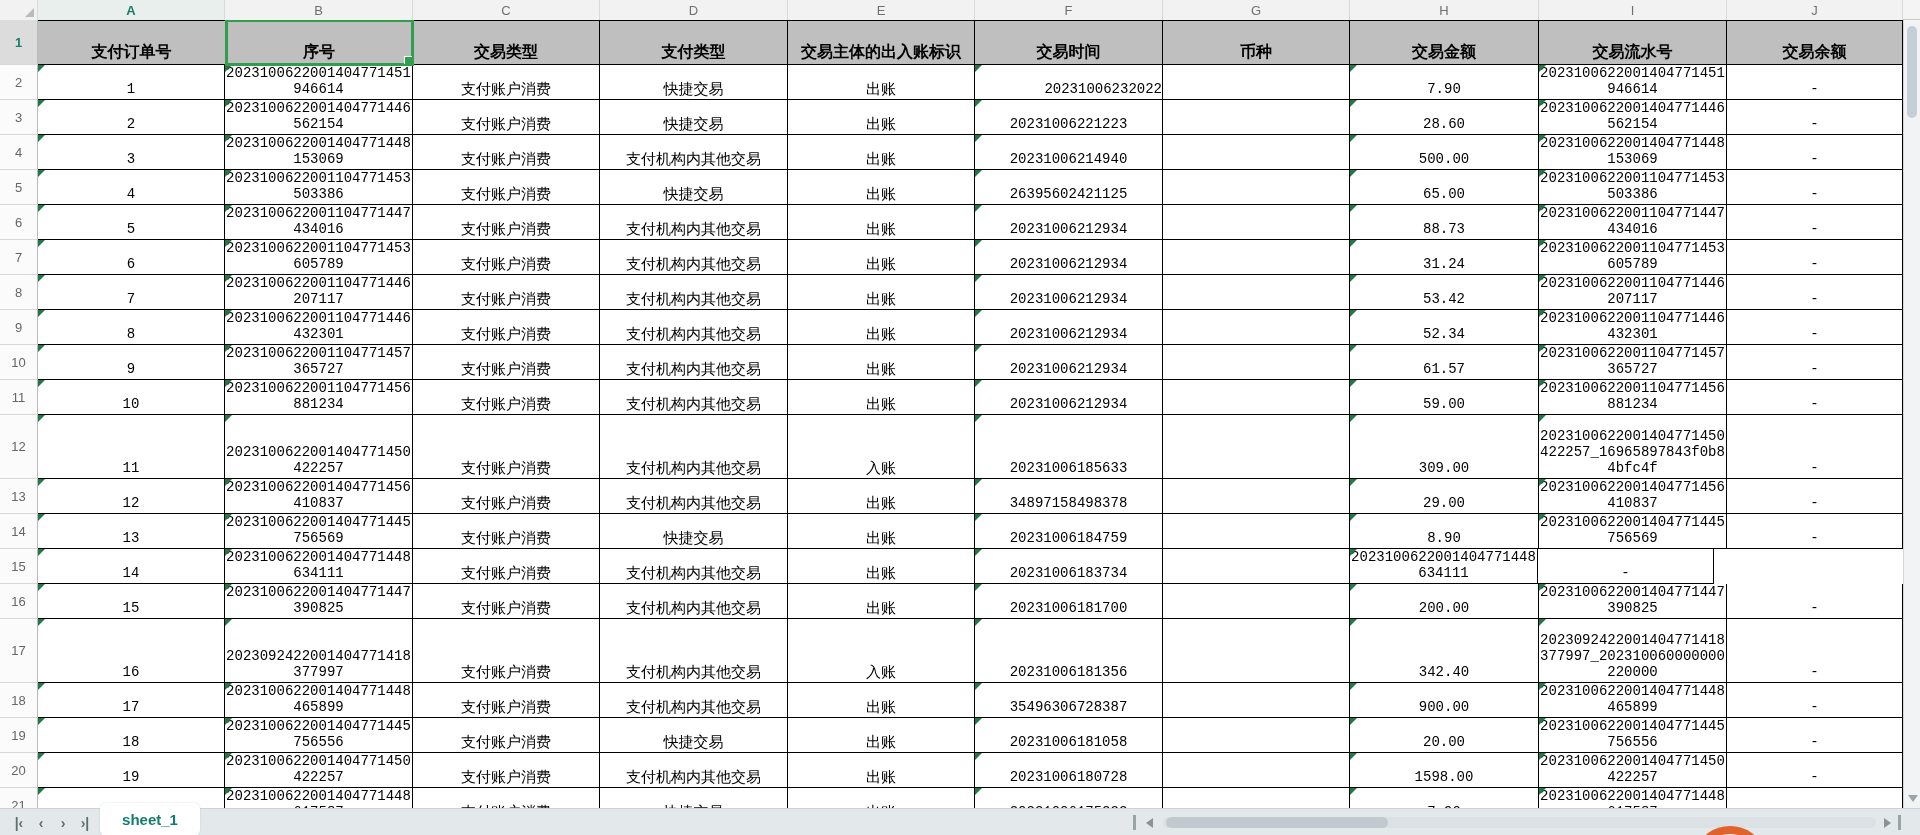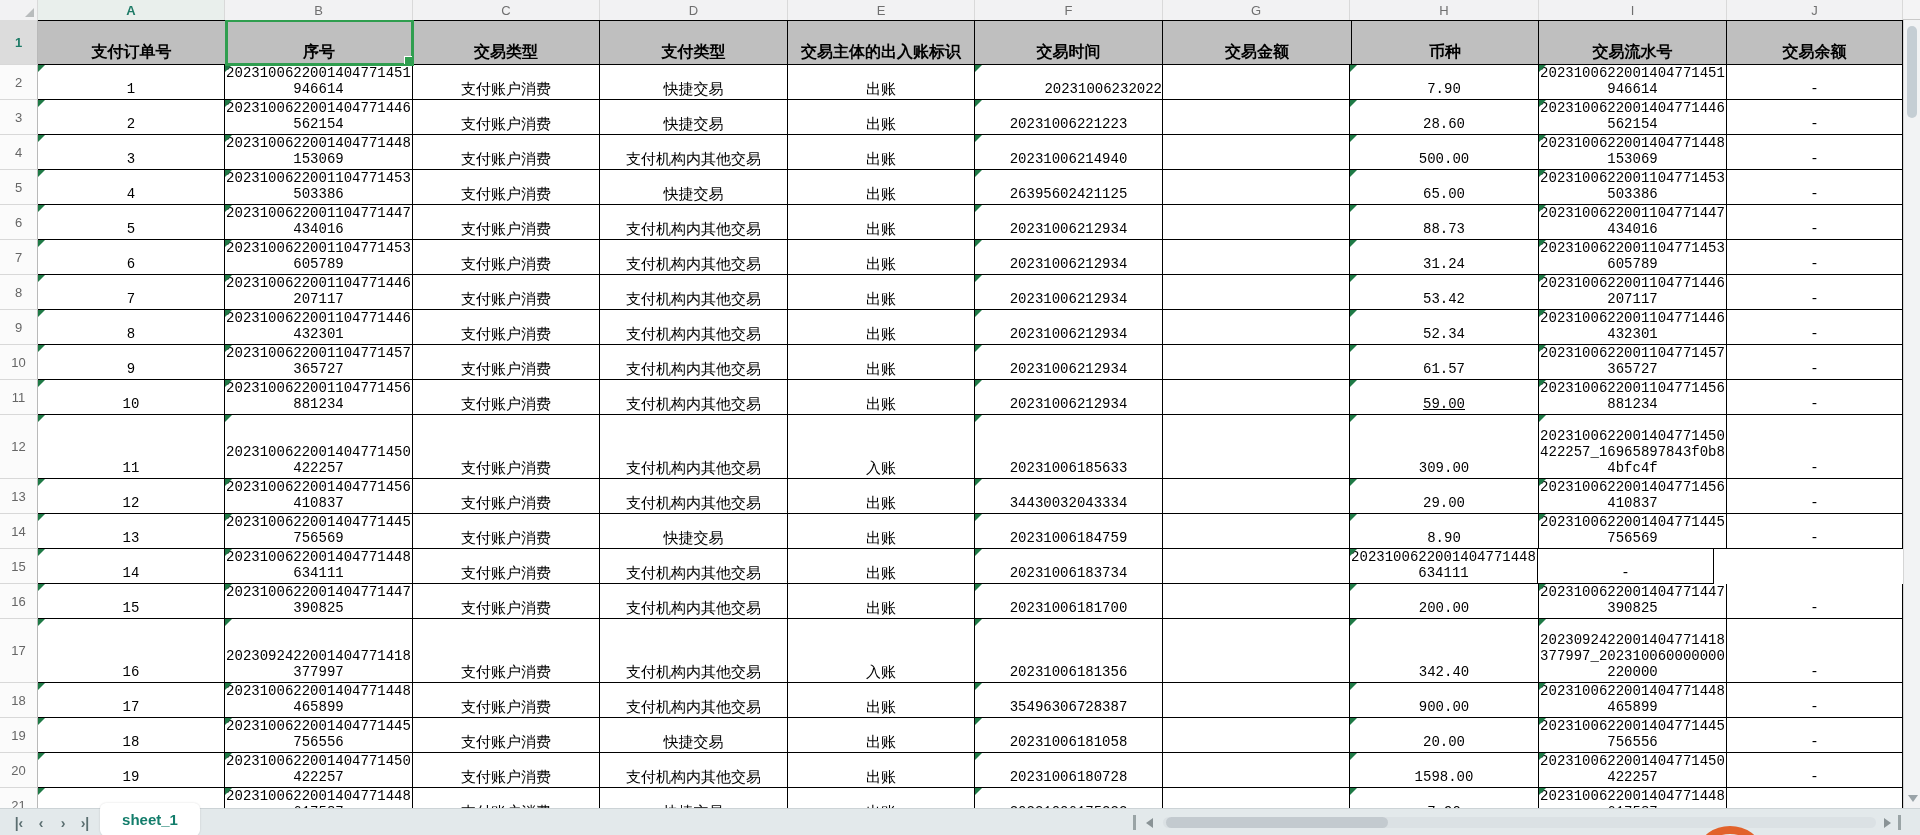--- a/index.html
+++ b/index.html
@@ -101,25 +101,25 @@
         </div>
         <div class="cell" style="width: 188px;">
           <span class="txt">支付类型</span>
         </div>
         <div class="cell" style="width: 187px;">
           <span class="txt">交易主体的出入账标识</span>
         </div>
         <div class="cell" style="width: 188px;">
           <span class="txt">交易时间</span>
         </div>
+        <div class="cell" style="width: 187px;">
+          <span class="txt">币种</span>
+        </div>
         <div class="cell" style="width: 189px;">
           <span class="txt">交易金额</span>
-        </div>
-        <div class="cell" style="width: 187px;">
-          <span class="txt">币种</span>
         </div>
         <div class="cell" style="width: 188px;">
           <span class="txt">交易流水号</span>
         </div>
         <div class="cell" style="width: 176px;">
           <span class="txt">交易余额</span>
         </div>
       </div>
       <div class="row" style="height: 35px;">
         <div class="gut" style="width: 38px; height: 35px;">2</div>
@@ -501,21 +501,21 @@
         <div class="cell" style="width: 187px;">
           <span class="txt">出账</span>
         </div>
         <div class="cell" style="width: 188px;">
           <div class="tri"></div>
           <span class="txt num">20231006212934</span>
         </div>
         <div class="cell" style="width: 187px;">
           <span class="txt"></span>
         </div>
-        <div class="cell" style="width: 189px; text-decoration: underline;">
+        <div class="cell" style="width: 189px;">
           <div class="tri"></div>
           <span class="txt num">59.00</span>
         </div>
         <div class="cell" style="width: 188px;">
           <div class="tri"></div>
           <span class="txt num">2023100622001104771456
 881234</span>
         </div>
         <div class="cell" style="width: 176px;">
           <span class="txt num">-</span>
@@ -577,21 +577,21 @@
           <span class="txt">支付账户消费</span>
         </div>
         <div class="cell" style="width: 188px;">
           <span class="txt">支付机构内其他交易</span>
         </div>
         <div class="cell" style="width: 187px;">
           <span class="txt">出账</span>
         </div>
         <div class="cell" style="width: 188px;">
           <div class="tri"></div>
-          <span class="txt num">34430032043334</span>
+          <span class="txt num">34897158498378</span>
         </div>
         <div class="cell" style="width: 187px;">
           <span class="txt"></span>
         </div>
         <div class="cell" style="width: 189px;">
           <div class="tri"></div>
           <span class="txt num">29.00</span>
         </div>
         <div class="cell" style="width: 188px;">
           <div class="tri"></div>

